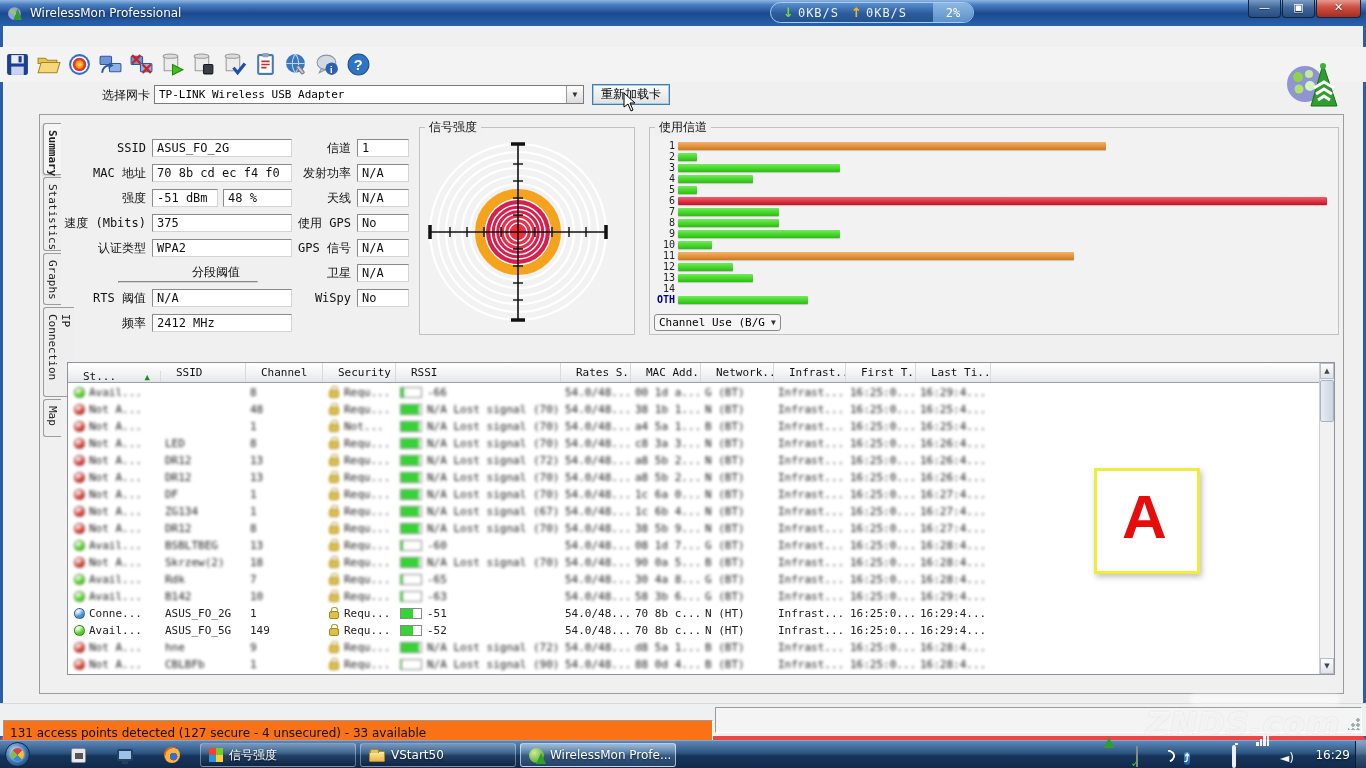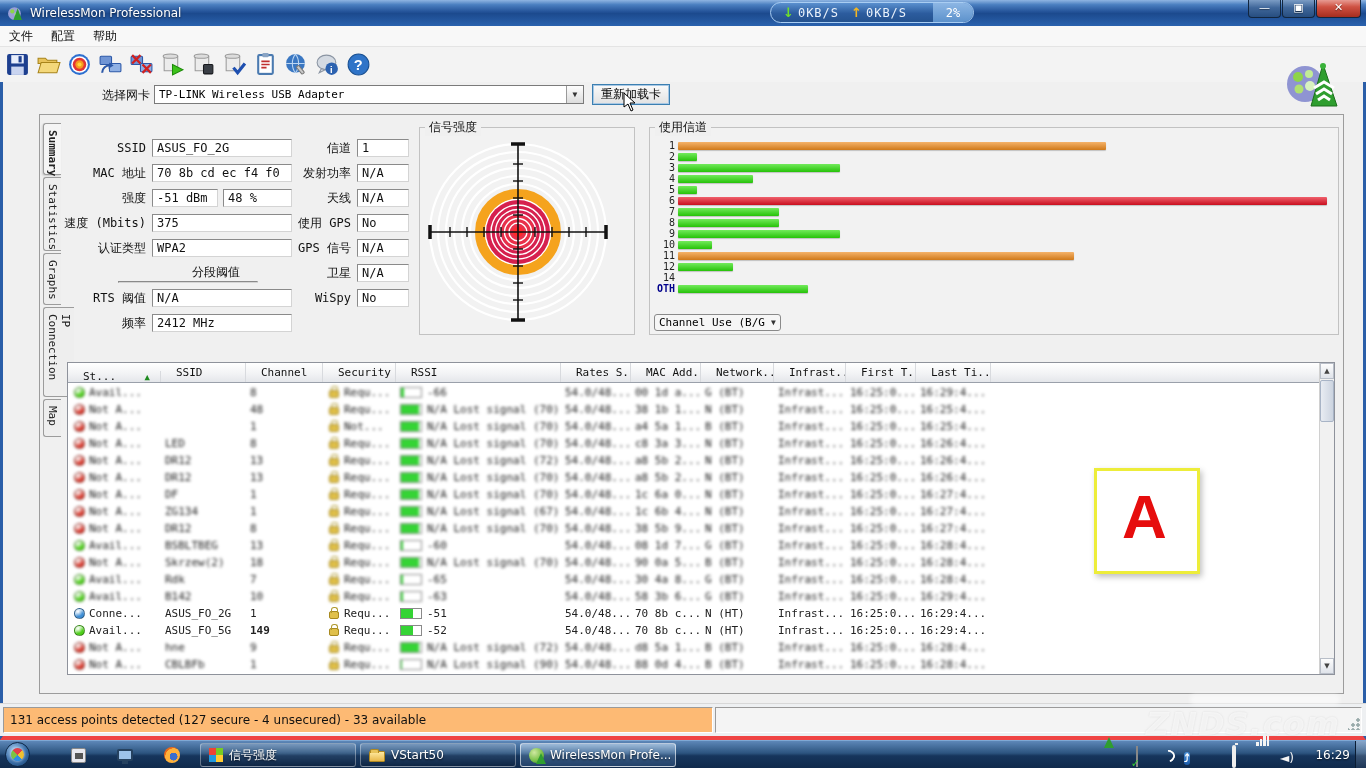--- a/index.html
+++ b/index.html
@@ -114,21 +114,21 @@
       background:linear-gradient(90deg,#e8ecf2,#ccd4e0); border:1px solid #a8b4c6; border-radius:2px; }
 
   .a-box { position:absolute; left:1054px; top:353px; width:106px; height:106px; background:#fff;
       border:3px solid #eded3a; box-shadow:2px 3px 6px rgba(0,0,0,.25); }
   .a-box span { position:absolute; left:25px; top:10px; font-size:62px; font-weight:bold;
       color:#e60d0d; font-family:"Liberation Sans",sans-serif; }
 
   
   .statusbar { position:absolute; left:-3px; top:703px; width:1366px; height:33px; background:#eef0f2;
       border-top:1px solid #d8d8d8; }
-  .status-field { position:absolute; left:3px; top:3px; width:710px; height:26px; background:#fdba74;
+  .status-field { position:absolute; left:3px; top:16px; width:710px; height:26px; background:#f97316;
       border:1px solid; border-color:#9a9a9a #ffffff #ffffff #9a9a9a; display:flex; align-items:center;
       padding-left:6px; font-size:12px; color:#111; }
   .status-pane2 { position:absolute; left:715px; top:3px; right:4px; height:26px; background:#f4f4f4;
       border:1px solid; border-color:#9a9a9a #ffffff #ffffff #9a9a9a; }
   .grip { position:absolute; right:6px; bottom:6px; width:12px; height:12px;
       background:
         radial-gradient(circle at 10px 2px,#9aa 1.5px,transparent 2px),
         radial-gradient(circle at 10px 7px,#9aa 1.5px,transparent 2px),
         radial-gradient(circle at 5px 7px,#9aa 1.5px,transparent 2px),
         radial-gradient(circle at 10px 12px,#9aa 1.5px,transparent 2px),
@@ -220,25 +220,20 @@
         <span class="val">0KB/S</span>
         <span class="cpu-seg">2%</span>
       </div>
       <div class="winctrl">
         <div class="wbtn">—</div>
         <div class="wbtn">▣</div>
         <div class="wbtn close">✕</div>
       </div>
     </div>
 
-    <div class="menubar">
-        <span class="menu-item">文件</span>
-        <span class="menu-item">配置</span>
-        <span class="menu-item">帮助</span>
-      </div>
 
     <div class="toolbar">
       <span class="tbtn">
           <svg viewBox="0 0 24 24">
             <rect x="2" y="2" width="20" height="20" rx="2" fill="#1d3f8f"></rect>
             <rect x="6" y="3" width="12" height="8" fill="#e8eefc"></rect>
             <rect x="13" y="4" width="3" height="6" fill="#1d3f8f"></rect>
             <rect x="6" y="14" width="12" height="8" fill="#c9d4f0"></rect>
           </svg>
         </span>
@@ -518,20 +513,24 @@
             </div>
             <div class="chrow">
               <span class="chlabel">11</span>
               <span class="chbar" style="width: 396px; background: linear-gradient(rgba(255, 255, 255, 0.333), rgba(0, 0, 0, 0.133)), rgb(240, 140, 30);"></span>
             </div>
             <div class="chrow">
               <span class="chlabel">12</span>
               <span class="chbar" style="width: 55px; background: linear-gradient(rgba(255, 255, 255, 0.333), rgba(0, 0, 0, 0.133)), rgb(44, 224, 10);"></span>
             </div>
             <div class="chrow">
+              <span class="chlabel">13</span>
+              <span class="chbar" style="width: 75px; background: linear-gradient(rgba(255, 255, 255, 0.333), rgba(0, 0, 0, 0.133)), rgb(44, 224, 10);"></span>
+            </div>
+            <div class="chrow">
               <span class="chlabel">14</span>
             </div>
             <div class="chrow">
               <span class="chlabel oth">OTH</span>
               <span class="chbar" style="width: 130px; background: linear-gradient(rgba(255, 255, 255, 0.333), rgba(0, 0, 0, 0.133)), rgb(44, 224, 10);"></span>
             </div>
           </div>
         <div class="chan-select">
           <span>Channel Use (B/G</span>
           <span class="dd">▼</span>
@@ -783,21 +782,21 @@
               <span class="cell " style="width: 70px;">54.0/48...</span>
               <span class="cell " style="width: 70px;">70 8b c...</span>
               <span class="cell " style="width: 73px;">N (HT)</span>
               <span class="cell " style="width: 72px;">Infrast...</span>
               <span class="cell " style="width: 70px;">16:25:0...</span>
               <span class="cell " style="width: 75px;">16:29:4...</span>
             </div>
             <div class="trow">
               <span class="cell " style="width: 93px;"><span class="dot" style="background: radial-gradient(circle at 35% 30%, rgba(255, 255, 255, 0.85), rgb(78, 208, 26) 55%);"></span>Avail...</span>
               <span class="cell " style="width: 85px;">ASUS_FO_5G</span>
-              <span class="cell " style="width: 77px; font-weight: bold;">149</span>
+              <span class="cell " style="width: 77px;">149</span>
               <span class="cell " style="width: 73px;"><span class="lock"></span>Requ...</span>
               <span class="cell " style="width: 165px;"><span class="sigbar">
                   <i style="width: 60%;"></i>
                 </span>-52</span>
               <span class="cell " style="width: 70px;">54.0/48...</span>
               <span class="cell " style="width: 70px;">70 8b c...</span>
               <span class="cell " style="width: 73px;">N (HT)</span>
               <span class="cell " style="width: 72px;">Infrast...</span>
               <span class="cell " style="width: 70px;">16:25:0...</span>
               <span class="cell " style="width: 75px;">16:29:4...</span>

